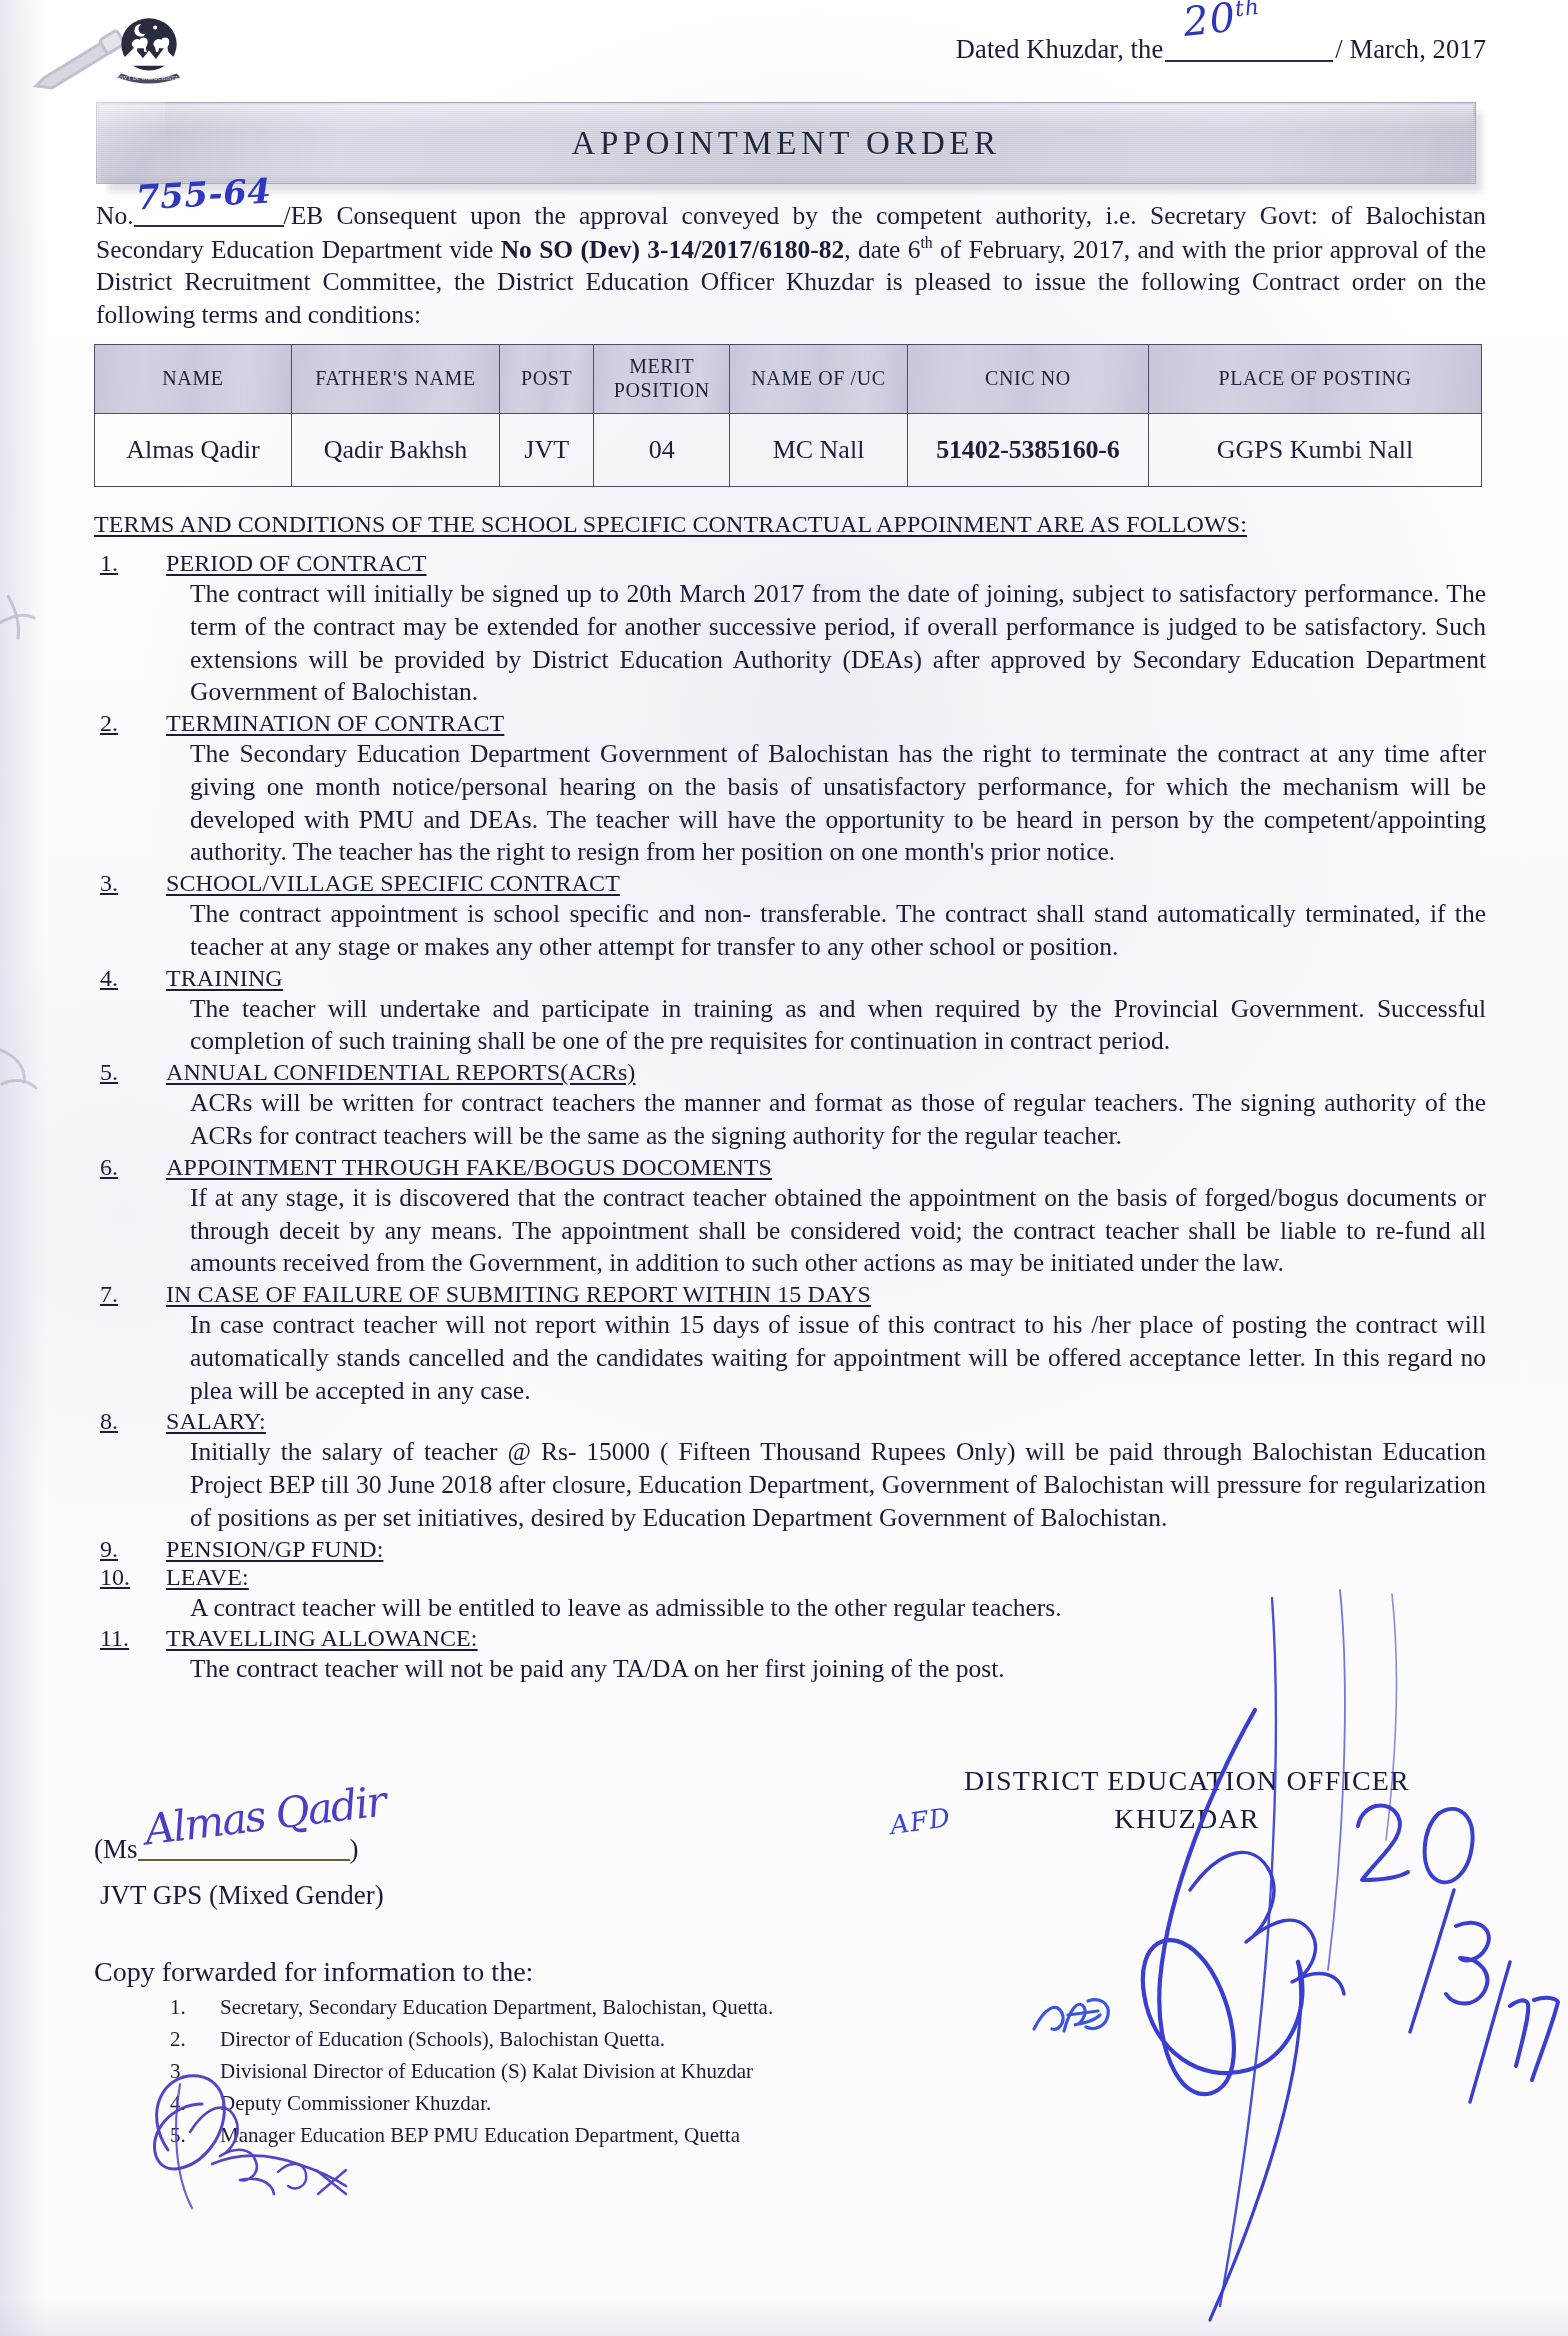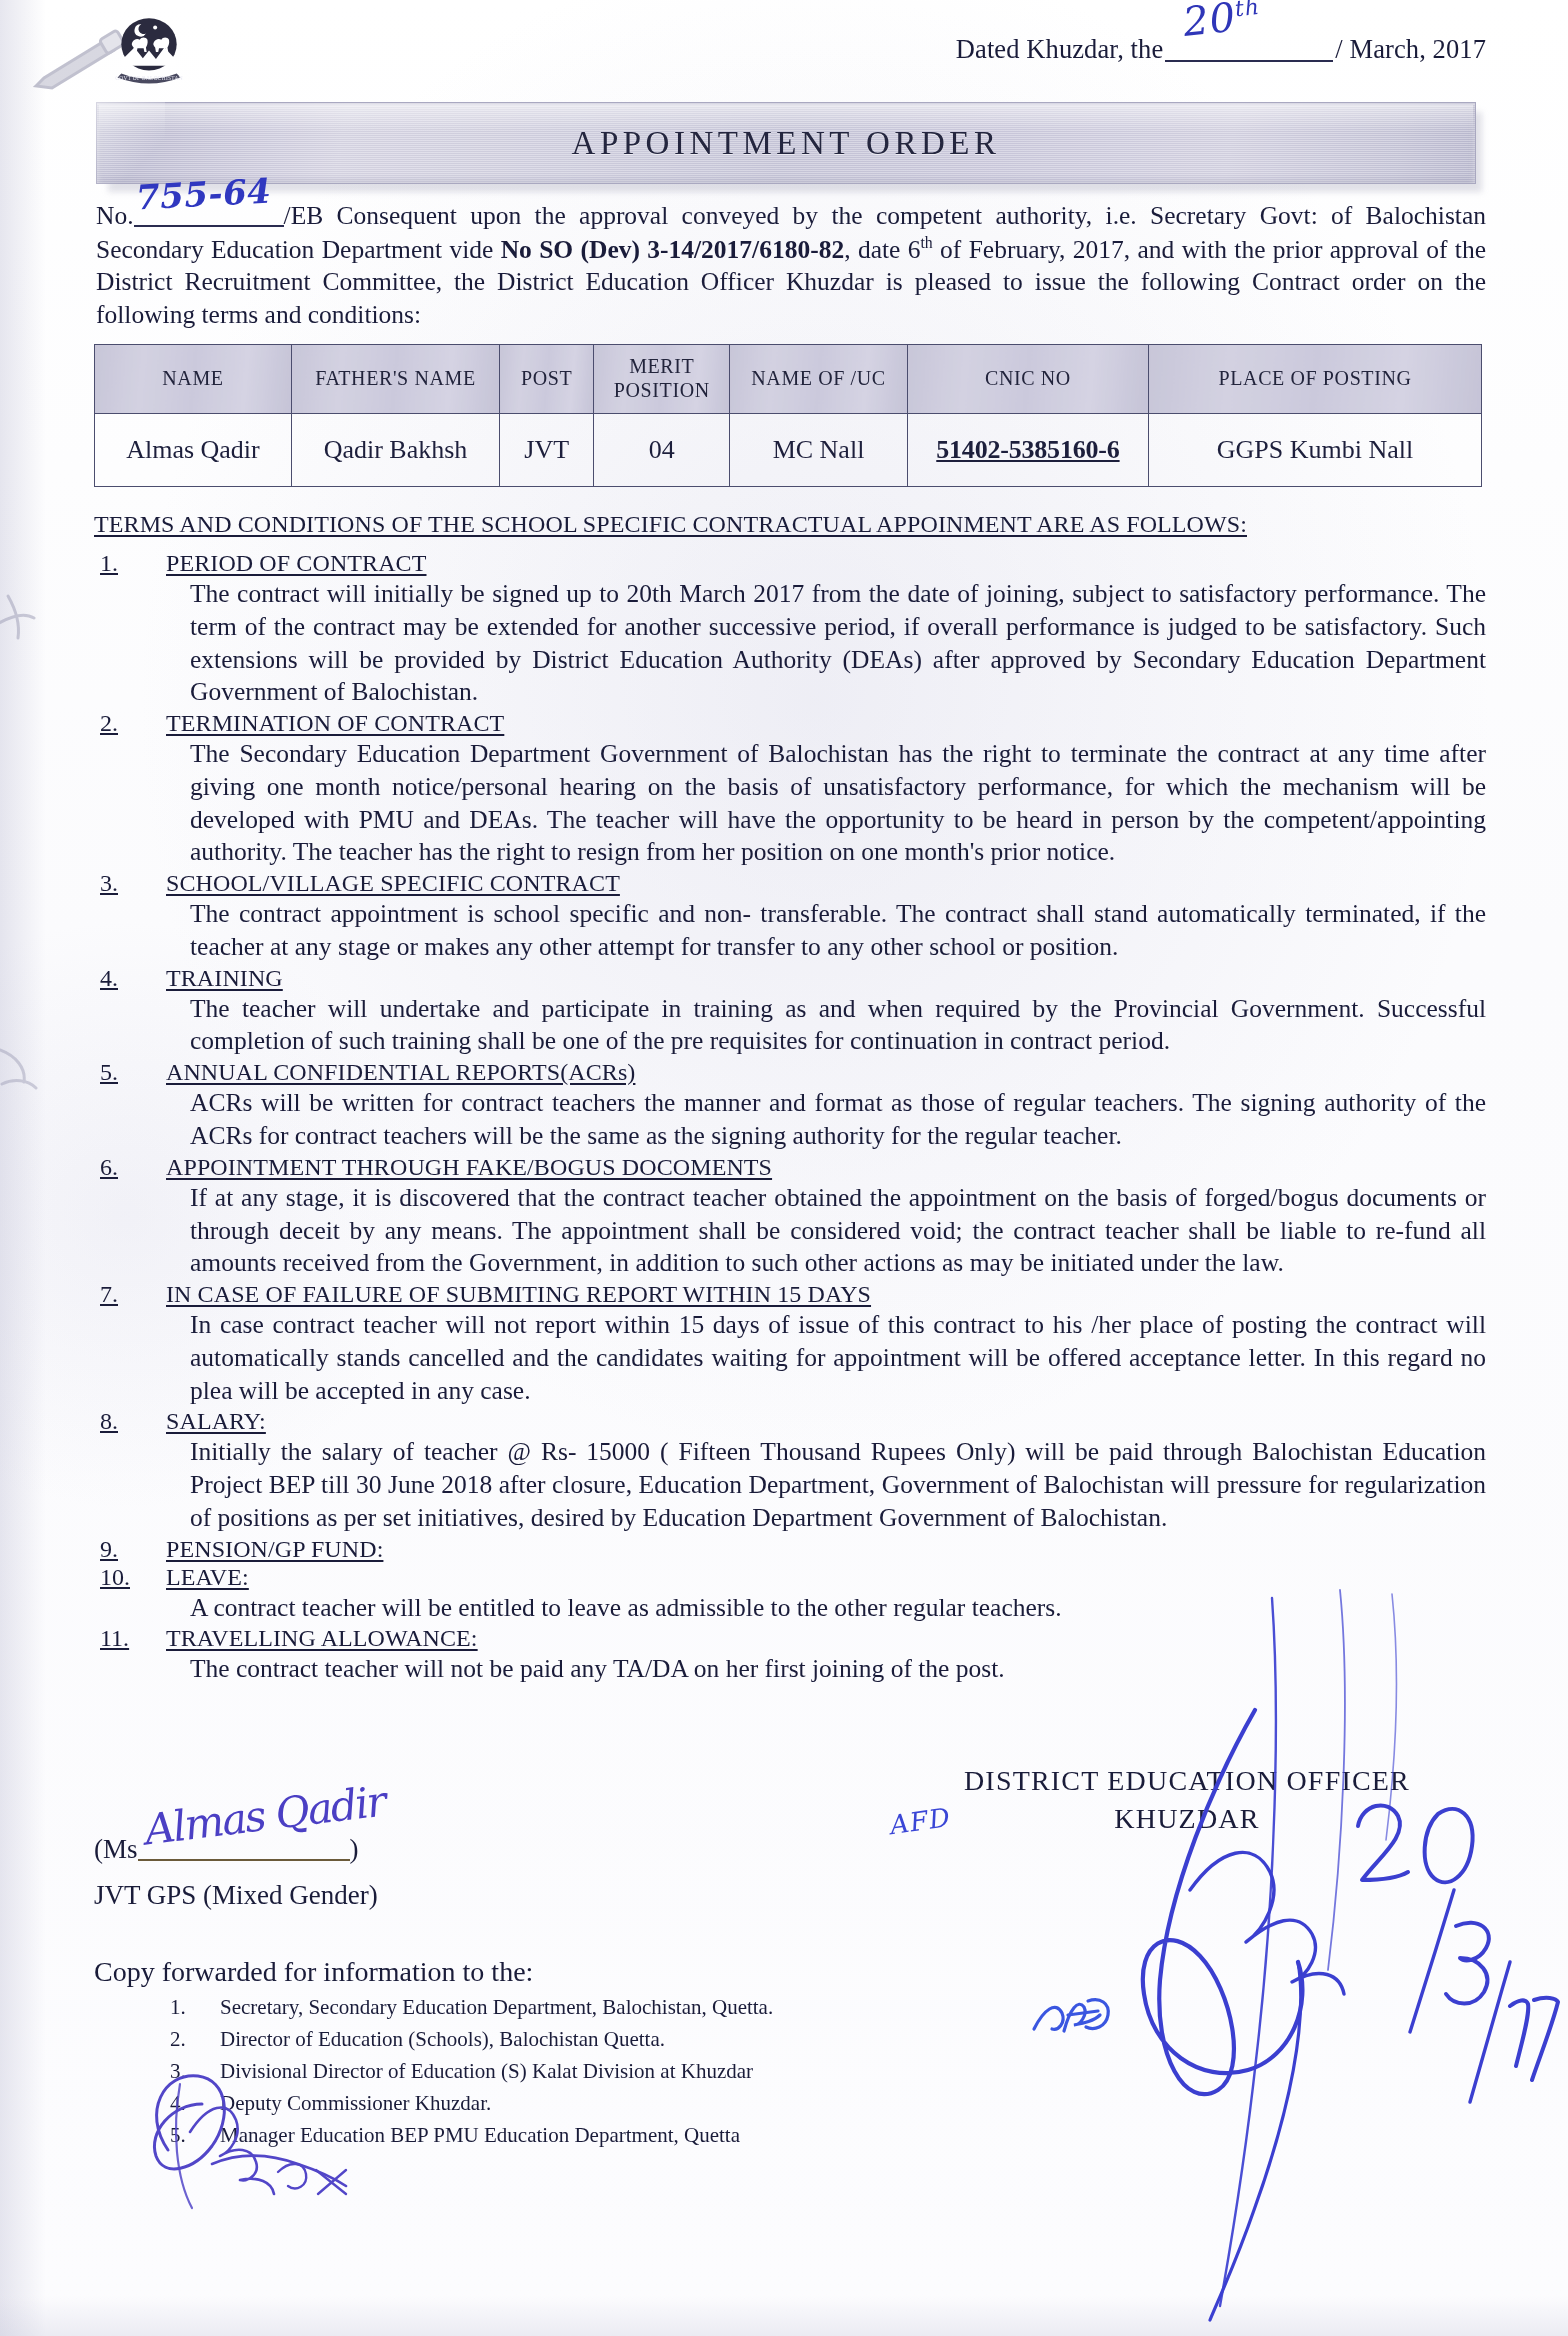--- a/index.html
+++ b/index.html
@@ -217,21 +217,21 @@
     height: 60px;
     padding: 4px 2px;
     line-height: 1.18;
   }
   table.info tbody td {
     height: 64px;
     font-size: 26px;
     color: #1d1f3c;
     padding: 4px 3px;
   }
-  td.cnic { font-weight: bold; font-size: 24.5px; letter-spacing: -0.2px; text-decoration: underline; }
+  td.cnic { font-weight: bold; font-size: 24.5px; letter-spacing: -0.2px; }
 
   
   .terms-head {
     margin: 24px 0 12px 22px;
     font-size: 24px;
     text-decoration: underline;
     text-underline-offset: 3px;
     letter-spacing: 0.1px;
   }
   ol.terms {
@@ -317,21 +317,21 @@
     font-family: "DejaVu Serif", serif;
     font-style: italic;
     font-size: 42px;
     color: #4b3fc4;
     transform: rotate(-7deg);
     white-space: nowrap;
     letter-spacing: -2px;
   }
   .ms-role {
     position: absolute;
-    left: 22px;
+    left: 28px;
     top: 186px;
     font-size: 27px;
   }
 
   
   .copy-head {
     margin: 42px 0 4px 22px;
     font-size: 28px;
   }
   ol.copy-list {

